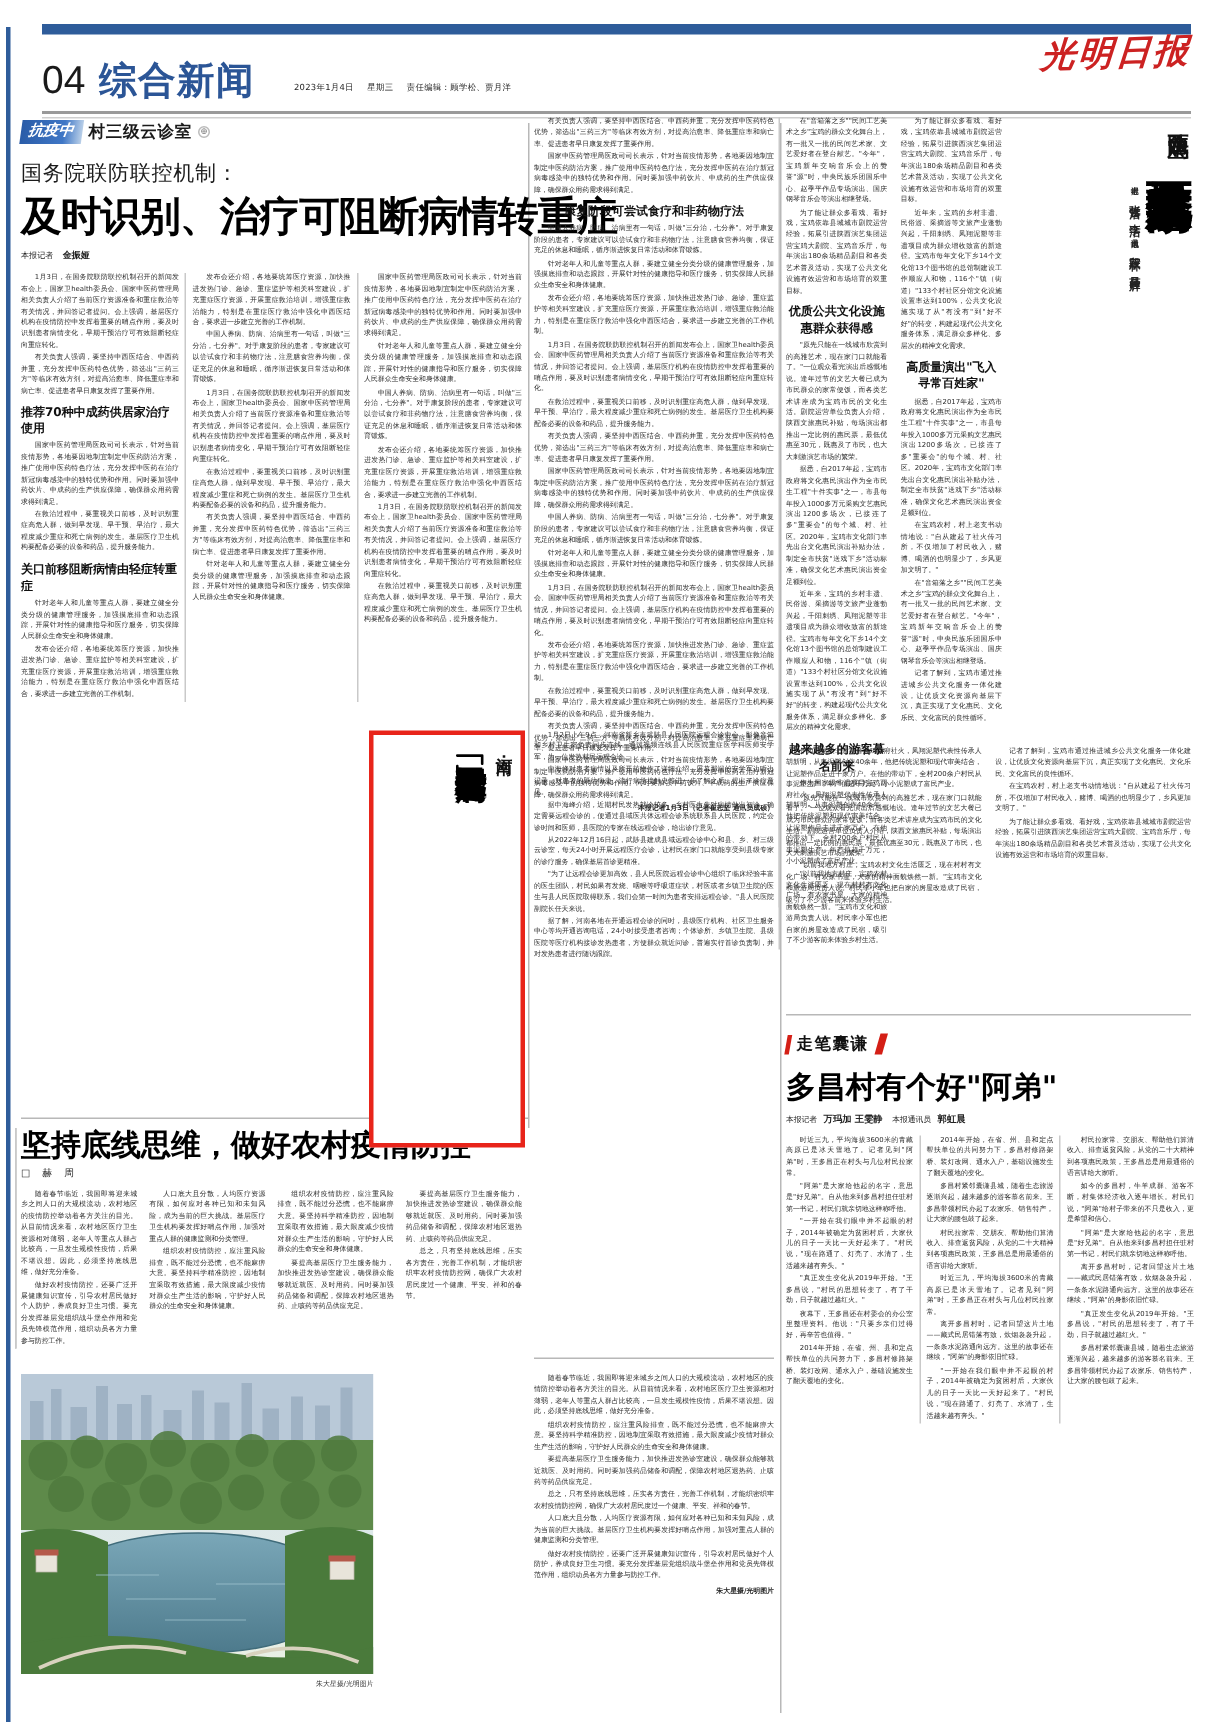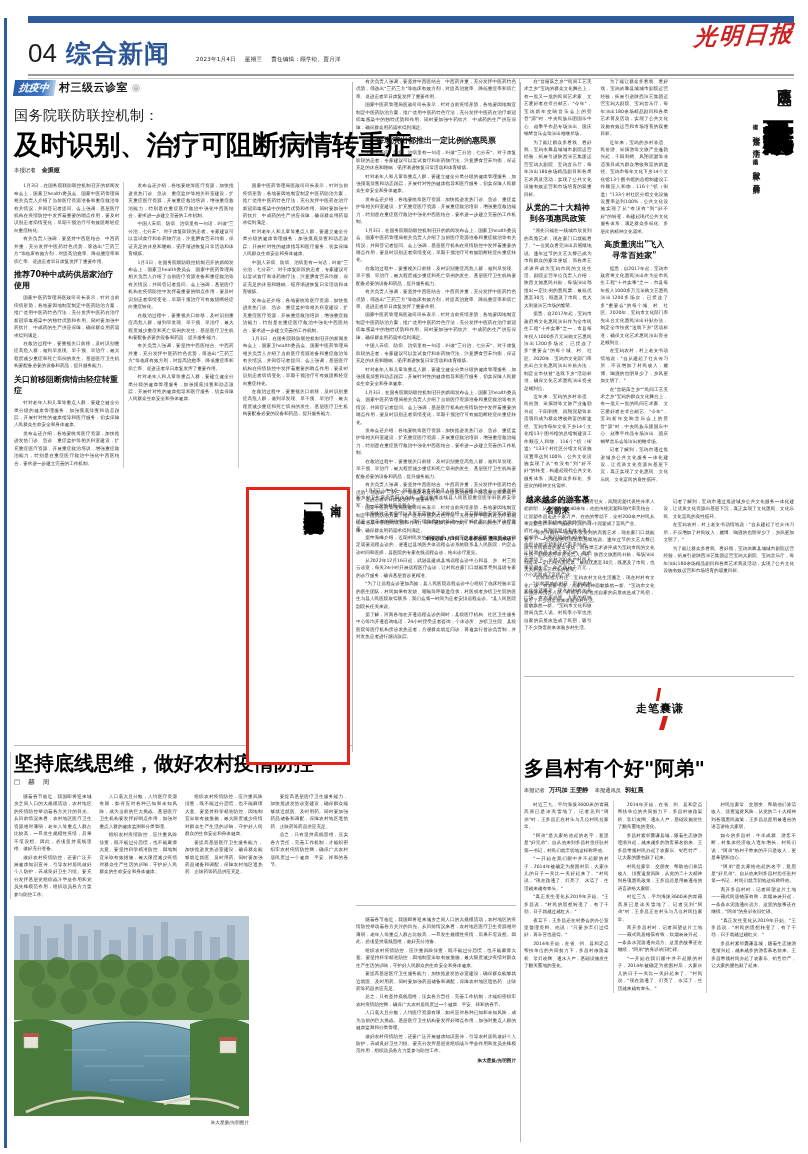--- a/index.html
+++ b/index.html
@@ -210,21 +210,21 @@
   .photo svg { display:block; }
   .photo-cap {
     position:absolute; left:14px; top:1120px; width:235px;
     font-family:"DejaVu Sans", sans-serif; font-size:4.6px; color:#333;
     text-align:right;
   }
 
   
   .zoubi { position:absolute; left:524px; top:688px; width:272px; }
   .zb-label {
-    display:flex; align-items:center; margin-bottom:25px;flex-direction:column;
+    display:flex; align-items:flex-end; margin-bottom:8px;
   }
   .zb-bar {
     width:3px; height:13px; background:#d41f16; margin-right:4px;
     transform:skewX(-10deg);
   }
   .zb-text {
     font-family:"DejaVu Sans", sans-serif; font-weight:bold;
     font-size:11px; color:#111; letter-spacing:1px;
   }
   .zb-slash {
@@ -336,21 +336,21 @@
         </div>
       </div>
     </div>
   </div>
 
   <div class="midcol">
     <div class="copy" style="margin-bottom:4px;">
       <p>有关负责人强调，要坚持中西医结合、中西药并重，充分发挥中医药特色优势，筛选出"三药三方"等临床有效方剂，对提高治愈率、降低重症率和病亡率、促进患者早日康复发挥了重要作用。</p>
       <p>国家中医药管理局医政司司长表示，针对当前疫情形势，各地要因地制宜制定中医药防治方案，推广使用中医药特色疗法，充分发挥中医药在治疗新冠病毒感染中的独特优势和作用。同时要加强中药饮片、中成药的生产供应保障，确保群众用药需求得到满足。</p>
     </div>
-    <div class="sub-head">每场演出都推出一定比例的惠民票</div>
+    <div class="sub-head">康复阶段可尝试食疗和非药物疗法</div>
     <div class="copy">
       <p>中国人养病、防病、治病里有一句话，叫做"三分治，七分养"。对于康复阶段的患者，专家建议可以尝试食疗和非药物疗法，注意膳食营养均衡，保证充足的休息和睡眠，循序渐进恢复日常活动和体育锻炼。</p>
       <p>针对老年人和儿童等重点人群，要建立健全分类分级的健康管理服务，加强摸底排查和动态跟踪，开展针对性的健康指导和医疗服务，切实保障人民群众生命安全和身体健康。</p>
       <p>发布会还介绍，各地要统筹医疗资源，加快推进发热门诊、急诊、重症监护等相关科室建设，扩充重症医疗资源，开展重症救治培训，增强重症救治能力，特别是在重症医疗救治中强化中西医结合，要求进一步建立完善的工作机制。</p>
       <p>1月3日，在国务院联防联控机制召开的新闻发布会上，国家卫health委员会、国家中医药管理局相关负责人介绍了当前医疗资源准备和重症救治等有关情况，并回答记者提问。会上强调，基层医疗机构在疫情防控中发挥着重要的哨点作用，要及时识别患者病情变化，早期干预治疗可有效阻断轻症向重症转化。</p>
       <p>在救治过程中，要重视关口前移，及时识别重症高危人群，做到早发现、早干预、早治疗，最大程度减少重症和死亡病例的发生。基层医疗卫生机构要配备必要的设备和药品，提升服务能力。</p>
       <p>有关负责人强调，要坚持中西医结合、中西药并重，充分发挥中医药特色优势，筛选出"三药三方"等临床有效方剂，对提高治愈率、降低重症率和病亡率、促进患者早日康复发挥了重要作用。</p>
       <p>国家中医药管理局医政司司长表示，针对当前疫情形势，各地要因地制宜制定中医药防治方案，推广使用中医药特色疗法，充分发挥中医药在治疗新冠病毒感染中的独特优势和作用。同时要加强中药饮片、中成药的生产供应保障，确保群众用药需求得到满足。</p>
       <p>中国人养病、防病、治病里有一句话，叫做"三分治，七分养"。对于康复阶段的患者，专家建议可以尝试食疗和非药物疗法，注意膳食营养均衡，保证充足的休息和睡眠，循序渐进恢复日常活动和体育锻炼。</p>
       <p>针对老年人和儿童等重点人群，要建立健全分类分级的健康管理服务，加强摸底排查和动态跟踪，开展针对性的健康指导和医疗服务，切实保障人民群众生命安全和身体健康。</p>
@@ -393,21 +393,21 @@
       </div>
     </div>
 
     <div style="position:absolute; left:0; top:0; width:144px;">
       <div class="cols2">
         <div>
           <div class="copy">
             <p>在"音箱落之乡""民间工艺美术之乡"宝鸡的群众文化舞台上，有一批又一批的民间艺术家、文艺爱好者在登台献艺。"今年"，宝鸡新年交响音乐会上的赞誉"源"时，中央民族乐团国乐中心、赵季平作品专场演出、国庆钢琴音乐会等演出相继登场。</p>
             <p>为了能让群众多看戏、看好戏，宝鸡依靠县城城市剧院运营经验，拓展引进陕西演艺集团运营宝鸡大剧院、宝鸡音乐厅，每年演出180余场精品剧目和各类艺术普及活动，实现了公共文化设施有效运营和市场培育的双重目标。</p>
           </div>
-          <div class="sub-head">从党的二十大精神到各项惠民政策</div>
+          <div class="sub-head">优质公共文化设施惠群众获得感</div>
           <div class="copy">
             <p>"原先只能在一线城市欣赏到的高雅艺术，现在家门口就能看了。"一位观众看完演出后感慨地说。逢年过节的文艺大餐已成为市民群众的家常便饭，而各类艺术讲座成为宝鸡市民的文化生活。剧院运营单位负责人介绍，陕西文旅惠民补贴，每场演出都推出一定比例的惠民票，最低优惠至30元，既惠及了市民，也大大刺激演艺市场的繁荣。</p>
             <p>据悉，自2017年起，宝鸡市政府将文化惠民演出作为全市民生工程"十件实事"之一，市县每年投入1000多万元采购文艺惠民演出1200多场次，已接连了多"重要会"的每个城、村、社区。2020年，宝鸡市文化部门率先出台文化惠民演出补贴办法，制定全市扶贫"送戏下乡"活动标准，确保文化艺术惠民演出资金足额到位。</p>
             <p>近年来，宝鸡的乡村非遗、民俗游、采摘游等文旅产业蓬勃兴起，千阳刺绣、凤翔泥塑等非遗项目成为群众增收致富的新途径。宝鸡市每年文化下乡14个文化馆13个图书馆的总馆制建设工作顺应人和物，116个"镇（街道）"133个村社区分馆文化设施设置率达到100%，公共文化设施实现了从"有没有"到"好不好"的转变，构建起现代公共文化服务体系，满足群众多样化、多层次的精神文化需求。</p>
           </div>
           <div class="sub-head">越来越多的游客慕名前来</div>
           <div class="copy">
             <p>作为国家级非遗项目宝鸡西府社火，凤翔泥塑代表性传承人胡新明，从事泥塑创作40余年，他把传统泥塑和现代审美结合，让泥塑作品走进千家万户。在他的带动下，全村200余户村民从事泥塑生产，年产值超千万元，小小泥塑成了富民产业。</p>
             <p>"以前我地方村庄，宝鸡农村文化生活匮乏，现在村村有文化广场、有农家书屋，大家的精神面貌焕然一新。"宝鸡市文化和旅游局负责人说。村民李小军也把自家的房屋改造成了民宿，吸引了不少游客前来体验乡村生活。</p>
           </div>

